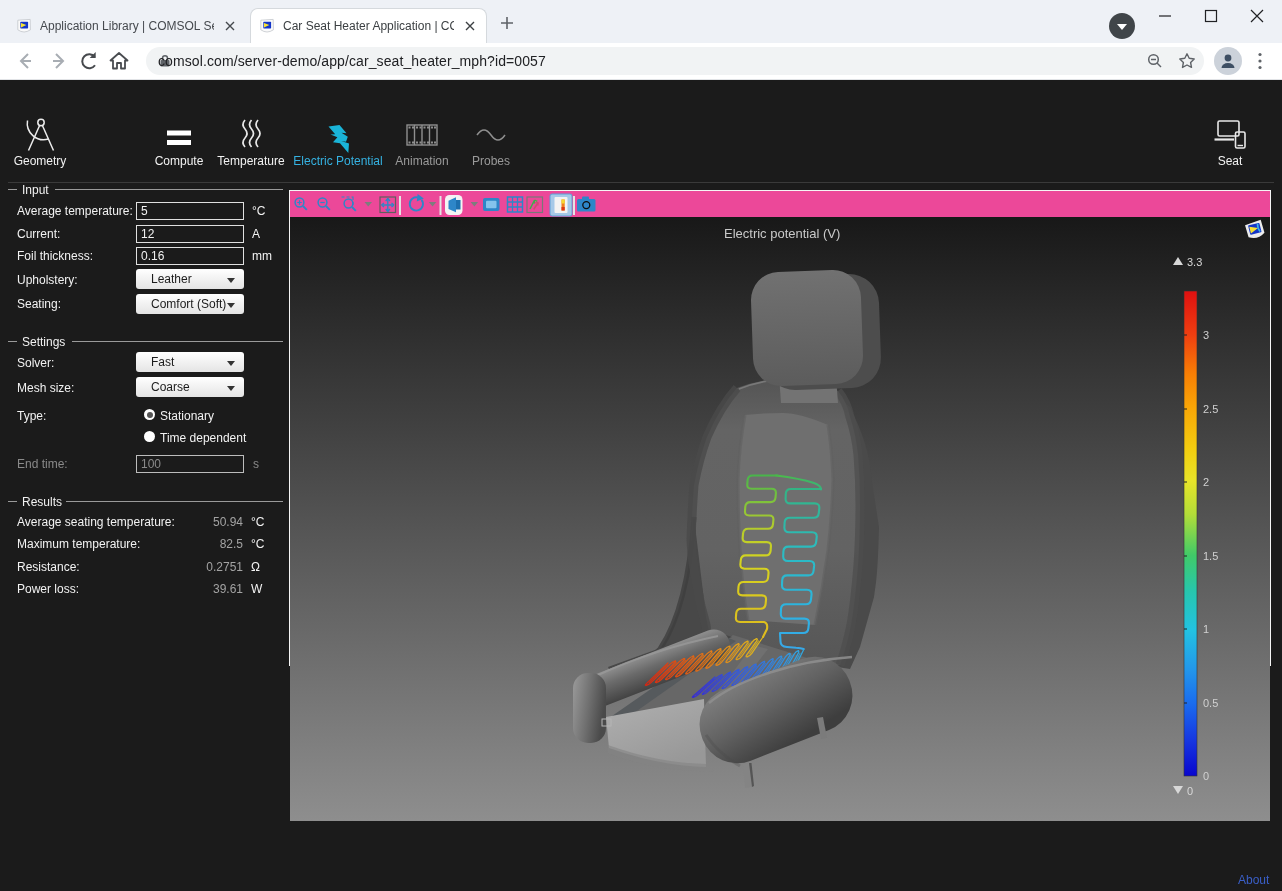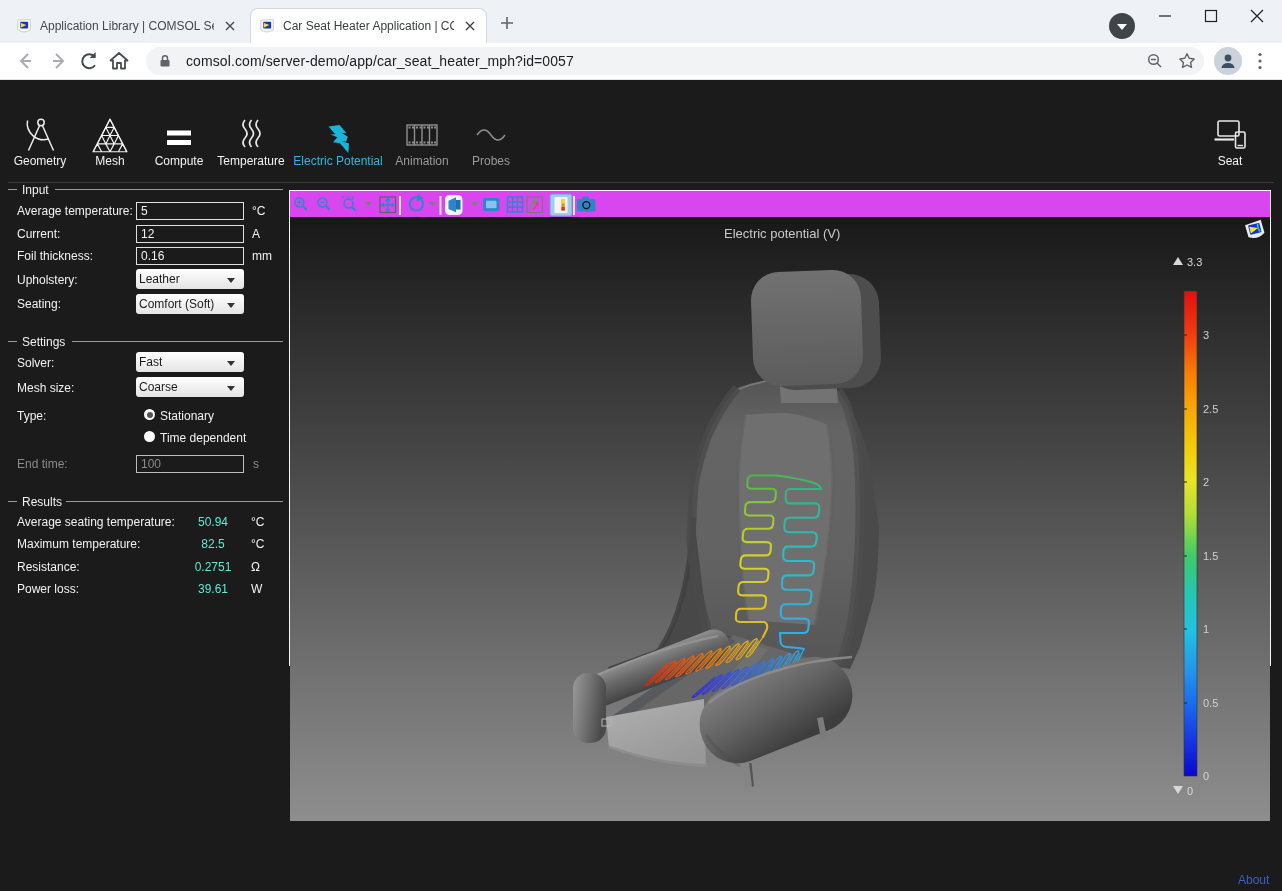--- a/index.html
+++ b/index.html
@@ -13,41 +13,41 @@
 .tabx svg{position:absolute;left:2px;top:2px;}
 .fav{width:16px;height:16px;margin:0 8px 0 8px;flex:0 0 16px;}
 #newtab{position:absolute;left:497px;top:13px;width:20px;height:20px;}
 #mediabtn{position:absolute;left:1109px;top:13px;width:26px;height:26px;border-radius:50%;background:#404549;}
 #mediabtn:after{content:"";position:absolute;left:8px;top:11px;border:5px solid transparent;border-top:6px solid #fff;}
 .winbtn{position:absolute;top:0;width:46px;height:32px;color:#202124;}
 
 #navbar{position:absolute;left:0;top:43px;width:1282px;height:37px;background:#fff;border-bottom:1px solid #e1e3e6;}
 .navico{position:absolute;top:3px;width:30px;height:30px;}
 #omnibox{position:absolute;left:146px;top:4px;width:1058px;height:28px;background:#f1f3f4;border-radius:14px;}
-#url{position:absolute;left:40px;top:5.5px;font-size:14px;color:#202124;letter-spacing:0.1px;}
+#url{position:absolute;left:12px;top:5.5px;font-size:14px;color:#202124;letter-spacing:0.1px;}
 
 #app{position:absolute;left:0;top:80px;width:1282px;height:811px;background:#1b1b1b;margin-top:25px;}
 .rbtn{position:absolute;top:10px;width:76px;height:62px;text-align:center;color:#f2f2f2;font-size:12px;}
 .rbtn .ric{height:40px;display:flex;align-items:center;justify-content:center;}
 .rbtn .rlb{margin-top:-1px;}
 #ribline{position:absolute;left:8px;top:77px;width:1266px;height:1px;background:#3a3a3a;}
 
 #panel{position:absolute;left:0;top:78px;width:284px;height:733px;color:#f2f2f2;font-size:12px;}
 .legend{position:absolute;height:12px;color:#f2f2f2;}
 .legend .ln{position:absolute;top:6px;height:1px;background:#9a9a9a;}
 .flabel{position:absolute;color:#f2f2f2;}
 .funit{position:absolute;color:#f2f2f2;}
 .finput{position:absolute;left:136px;width:108px;height:18px;background:#1b1b1b;border:1px solid #e0e0e0;color:#f2f2f2;font-size:12px;padding:0 0 0 4px;font-family:"Liberation Sans",sans-serif;display:flex;align-items:center;}
-.fsel{position:absolute;left:136px;width:108px;height:20px;background:linear-gradient(#ffffff,#e4e4e4);border-radius:3px;color:#1b1b1b;display:flex;align-items:center;padding-left:3px;font-size:12px;}
+.fsel{position:absolute;left:136px;width:108px;height:20px;background:linear-gradient(#ffffff,#e4e4e4);border-radius:3px;color:#1b1b1b;display:flex;align-items:center;padding-left:15px;font-size:12px;}
 .fsel:after{content:"";position:absolute;right:9px;top:8.5px;border:4.5px solid transparent;border-top:5.5px solid #333;}
 .radio{position:absolute;width:11px;height:11px;border-radius:50%;background:#fff;}
 .radio.on:after{content:"";position:absolute;left:2.5px;top:2.5px;width:6px;height:6px;border-radius:50%;background:#555;}
-.rval{position:absolute;width:60px;text-align:center;color:#5eead4;}
-
-#gfx{position:absolute;left:289px;top:85px;width:982px;height:476px;border:1px solid #f5f5f5;background:#d946ef;}
+.rval{position:absolute;width:60px;text-align:right;color:#a3a3a3;}
+
+#gfx{position:absolute;left:289px;top:85px;width:982px;height:476px;border:1px solid #f5f5f5;background:#ec4899;}
 #gfxbar{position:absolute;left:0;top:0;width:980px;height:26px;}
 #plot{position:absolute;left:0;top:26px;width:980px;height:604px;}
 #about{position:absolute;left:1238px;top:768px;color:#3a5fc8;font-size:12px;}
 </style></head>
 <body>
 
 <div id="tabstrip">
   <div id="tab1" class="tab">
     <svg class="fav" viewBox="0 0 16 16">
         <path d="M1.8 2.2 L14.2 1.4 L14.4 11.8 Q8 16.2 1.8 11.8 Z" fill="#fafafa" stroke="#c3c7cc" stroke-width="0.8"></path>
@@ -135,31 +135,20 @@
 <div id="app">
   <div class="rbtn" style="left:2px">
     <div class="ric">
         <svg width="38" height="38" viewBox="0 0 38 38">
           <circle cx="20" cy="6.5" r="3.2" fill="none" stroke="#ececec" stroke-width="1.5"></circle>
           <path d="M18.6 9.5 L7.5 34.5 M21.4 9.5 L32.5 34.5" stroke="#ececec" stroke-width="1.5" fill="none"></path>
           <path d="M6.5 4.5 A16.5 16.5 0 0 0 27.5 23" fill="none" stroke="#ececec" stroke-width="1.5"></path>
         </svg>
       </div>
     <div class="rlb">Geometry</div>
-  </div>
-  <div class="rbtn" style="left:72px">
-    <div class="ric">
-        <svg width="40" height="38" viewBox="0 0 40 38">
-          <g stroke="#f2f2f2" stroke-width="1.05" fill="none" transform="translate(20,19.5) scale(1.12) translate(-20,-18.5)">
-            <path d="M20 4 L35 33 L5 33 Z"></path>
-            <path d="M12.5 18.5 H27.5 M8.75 26 H31.25 M5 33 L20 4 M12.5 18.5 L16.25 26 M8.75 26 L12.5 33 M16.25 26 L20 33 M20 4 L35 33 M27.5 18.5 L23.75 26 M31.25 26 L27.5 33 M23.75 26 L20 33 M16.25 11.2 L12.5 18.5 M16.25 11.2 L20 18.5 M23.75 11.2 L27.5 18.5 M23.75 11.2 L20 18.5 M16.25 11.2 H23.75 M20 18.5 L16.25 26 M20 18.5 L23.75 26 M20 18.5 H27.5 M12.5 18.5 L20 18.5 M16.25 26 L23.75 26"></path>
-          </g>
-        </svg>
-      </div>
-    <div class="rlb">Mesh</div>
   </div>
   <div class="rbtn" style="left:141px">
     <div class="ric">
         <svg width="34" height="38" viewBox="0 0 34 38">
           <rect x="5" y="14.5" width="24" height="5" fill="#fff"></rect>
           <rect x="5" y="24" width="24" height="5" fill="#fff"></rect>
         </svg>
       </div>
     <div class="rlb">Compute</div>
   </div>

